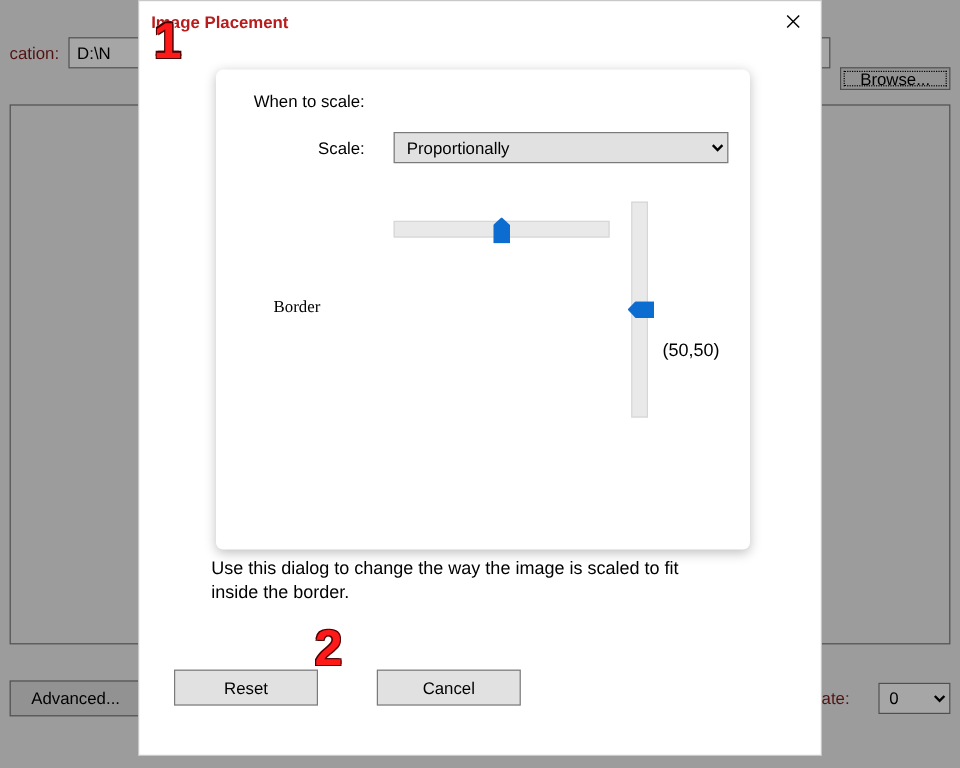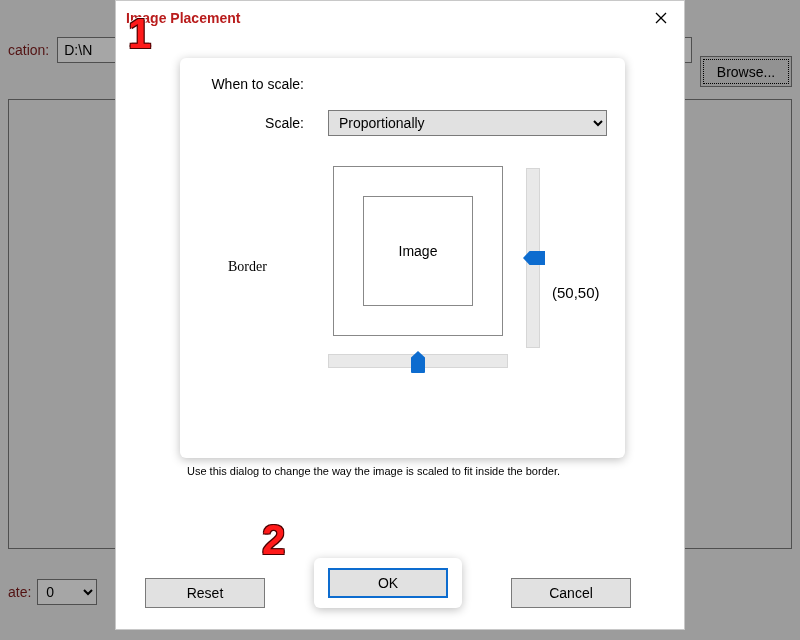--- a/index.html
+++ b/index.html
@@ -30,21 +30,21 @@
   .bg .path-input {
     flex: 1;
     height: 26px;
     border: 1px solid #7a7a7a;
     background: #fff;
     padding: 2px 6px;
     font-size: 14px;
   }
   .bg .browse-btn {
     width: 92px;
-    height: 31px;
+    height: 19px;
     border: 1px solid #7a7a7a;
     background: #e1e1e1;
     font-size: 14px;
     cursor: pointer;
     outline: 1px dotted #000;
     outline-offset: -4px;
     margin-top: 44px;
   }
   .bg .frame {
     border: 1px solid #7a7a7a;
@@ -60,21 +60,21 @@
     width: 110px;
     height: 30px;
     border: 1px solid #7a7a7a;
     background: #e1e1e1;
     font-size: 14px;
     cursor: pointer;
   }
   .bg .rate-group {
     display: flex;
     align-items: center;
-    gap: 6px;
+    gap: 24px;
   }
   .bg .rate-select {
     width: 60px;
     height: 26px;
     border: 1px solid #7a7a7a;
     background: #fff;
     font-size: 14px;
     padding: 0 4px;
   }
   
@@ -217,25 +217,25 @@
     margin-top: 118px;
     white-space: nowrap;
     font-size: 15px;
   }
   .slider-row {
     display: flex;
     align-items: flex-start;
   }
   .help-text {
     position: absolute;
-    left: 187px;
+    left: 176px;
     top: 464px;
     width: 430px;
     color: #000;
-    font-size: 11px;
+    font-size: 15px;
     line-height: 1.35;
   }
   .button-row {
     position: absolute;
     left: 145px;
     top: 558px;
     width: 520px;
     display: flex;
     align-items: flex-end;
     gap: 49px;
@@ -285,20 +285,21 @@
 <body>
 
 <div class="bg">
   <div class="row1">
     <span class="label">cation:</span>
     <input class="path-input" value="D:\N" style="">
     <button class="browse-btn">Browse...</button>
   </div>
   <div class="frame"></div>
   <div class="row2">
+    <button class="advanced-btn">Advanced...</button>
     <div class="rate-group">
       <span class="label">ate:</span>
       <select class="rate-select">
         <option>0</option>
       </select>
     </div>
   </div>
 </div>
 
 <div class="dim"></div>
@@ -323,45 +324,37 @@
     <span class="flabel">Scale:</span>
     <select class="fselect">
       <option>Proportionally</option>
     </select>
   </div>
 
   <div class="border-area">
     <div class="border-label">Border</div>
     <div class="slider-row">
       <div class="preview-col">
-        <div class="preview-box">
-          <div class="image-box">
-            <span>Image</span>
-          </div>
-        </div>
         <div class="hslider-wrap">
           <div class="slider-track hslider">
             <div class="thumb-h"></div>
           </div>
         </div>
       </div>
       <div class="vslider-col">
         <div class="slider-track vslider">
           <div class="thumb-v"></div>
         </div>
       </div>
       <div class="coord">(50,50)</div>
     </div>
   </div>
 </div>
 
 <div class="help-text">Use this dialog to change the way the image is scaled to fit inside the border.</div>
 
 <div class="button-row">
   <button class="dlg-btn">Reset</button>
-  <span class="ok-highlight">
-    <button class="ok-btn">OK</button>
-  </span>
   <button class="dlg-btn">Cancel</button>
 </div>
 
 <div class="anno anno1">1</div>
 <div class="anno anno2">2</div>
 
 </body></html>

